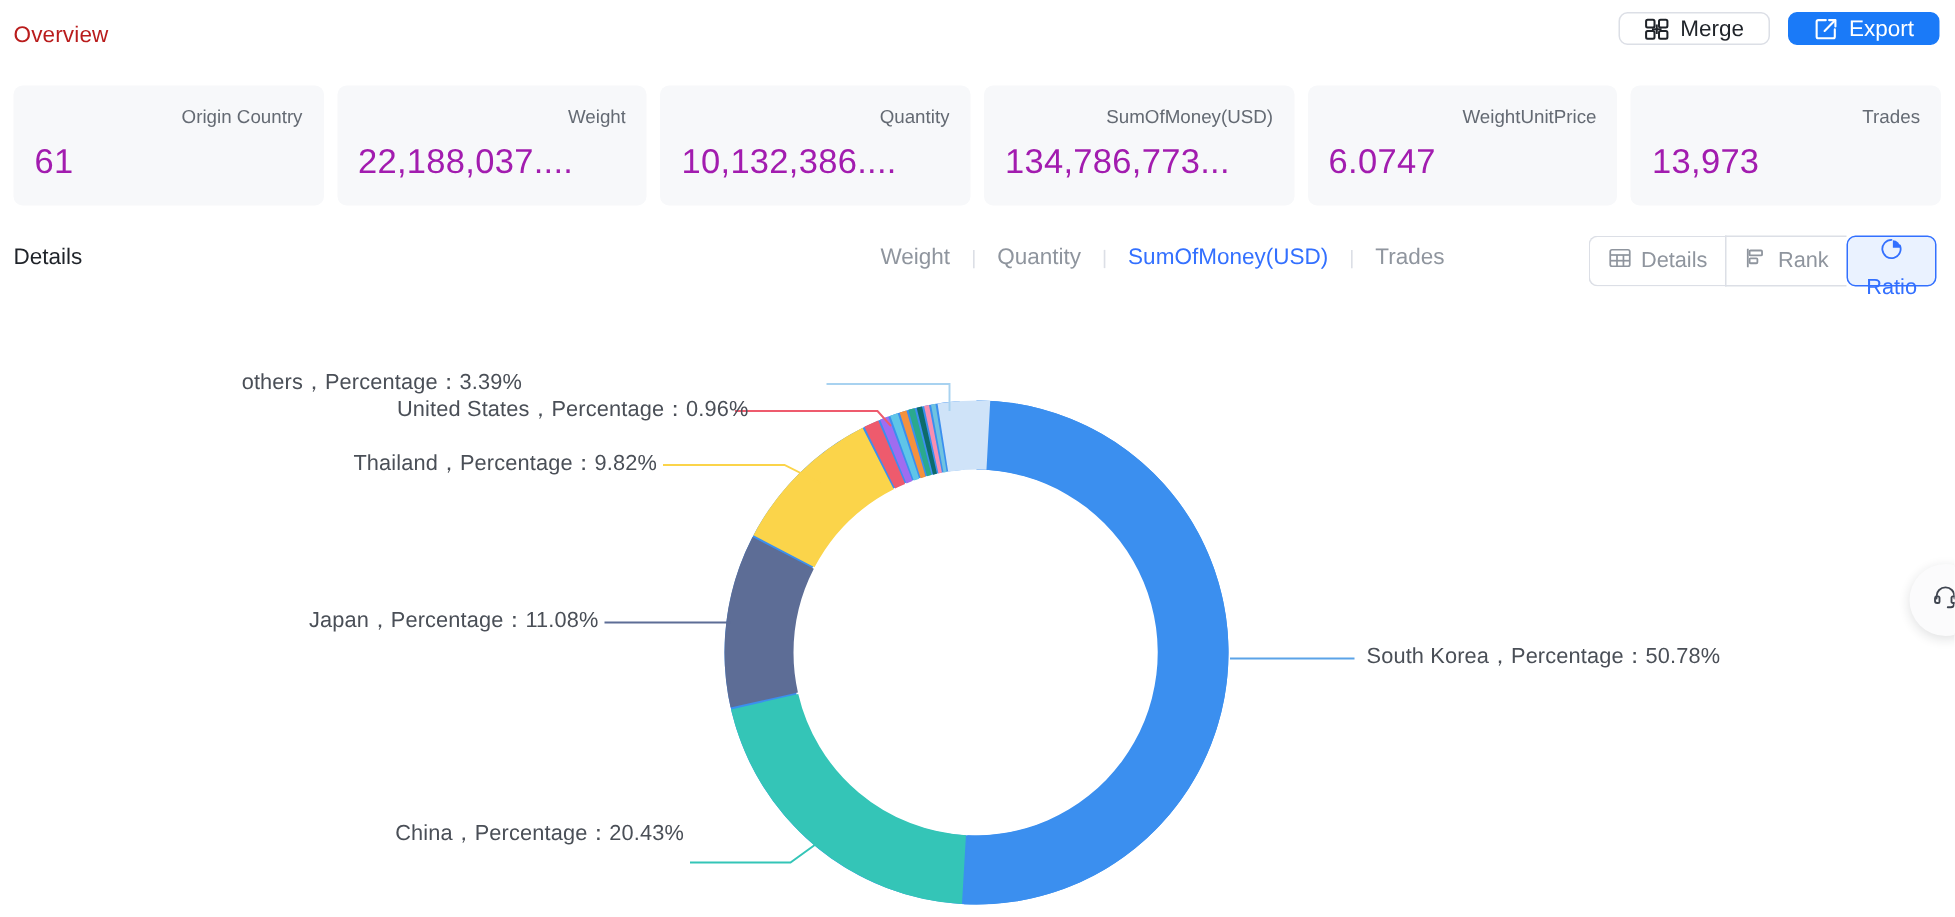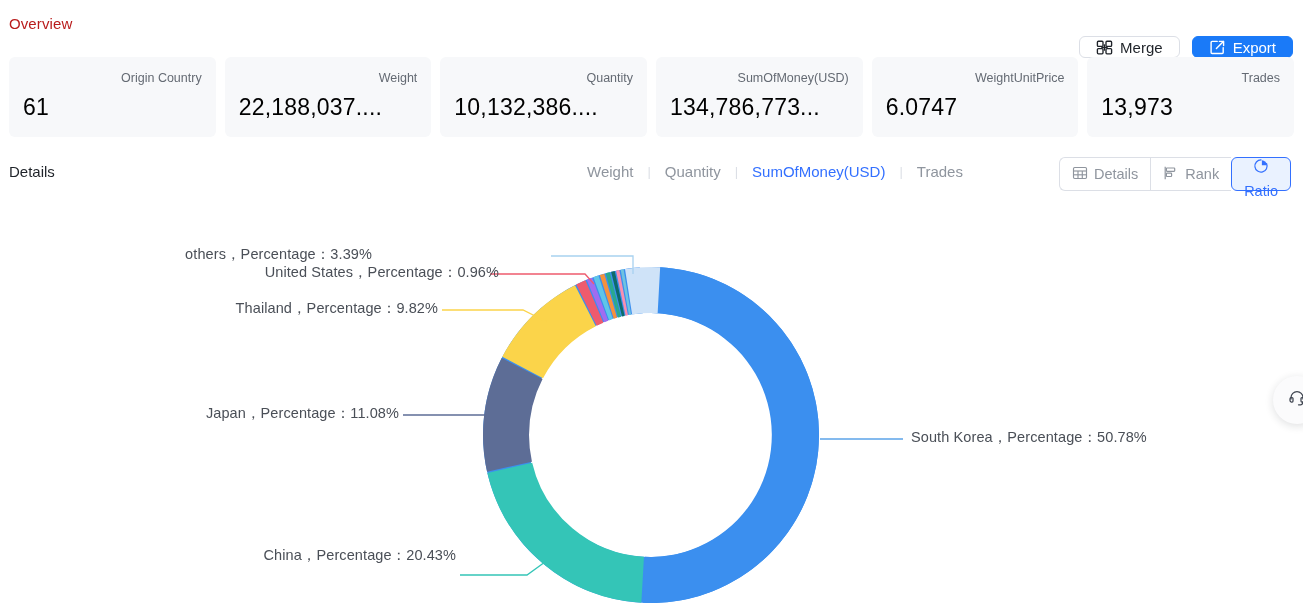--- a/index.html
+++ b/index.html
@@ -21,21 +21,21 @@
     font-size: 15px; color: #b91c1c; font-weight: 400; letter-spacing: .1px;
   }
   .header-actions {
     position: absolute; right: 10px; top: 8px;
     display: flex; align-items: center; gap: 12px;
   }
   .btn {
     display: flex; align-items: center; gap: 7px;
     height: 22px; padding: 0 16px;
     border-radius: 6px; font-size: 15px; cursor: pointer;
-    white-space: nowrap; user-select: none; margin-top: 28px;
+    white-space: nowrap; user-select: none;
   }
   .btn-default {
     background: #ffffff; color: #1f2329;
     border: 1px solid #dcdfe6;
   }
   .btn-primary {
     background: #1a7af8; color: #ffffff; border: 1px solid #1a7af8;
   }
   .btn svg { display:block; flex: 0 0 auto; }
 
@@ -47,21 +47,21 @@
   }
   .card {
     flex: 1 1 0; background: #f7f8fa; border-radius: 6px;
     padding: 13px 14px 0 14px; min-width: 0; overflow: hidden;
   }
   .card-label {
     font-size: 12.5px; color: #646a73; line-height: 16px;
     white-space: nowrap; overflow: hidden; text-overflow: ellipsis; text-align: right;
   }
   .card-value {
-    font-size: 23px; color: #000000; line-height: 34px; margin-top: 4px;
+    font-size: 23px; color: #a21caf; line-height: 34px; margin-top: 4px;
     white-space: nowrap; overflow: hidden; text-overflow: ellipsis;
     letter-spacing: .2px;
   }
 
   
   .details-bar {
     position: absolute; left: 0; top: 152px; width: 1303px; height: 44px;
   }
   .details-title {
     position: absolute; left: 9px; top: 11px;
@@ -274,21 +274,21 @@
         <path stroke="#fbd44a" d="M 442 114 L 523 114 L 547 126"></path>
 
         <path stroke="#5d6d96" d="M 403 219 L 487 219"></path>
 
         <path stroke="#34c5b7" d="M 460 379 L 527 379 L 545 366"></path>
 
         <path stroke="#5ba3e8" d="M 820 243 L 903 243"></path>
       </g>
     </svg>
 
-    <div class="lbl left" style="left:372px; top:49px; transform:translateX(-100%);text-align:center;">others，Percentage：3.39%</div>
+    <div class="lbl left" style="left:348px; top:49px; transform:translateX(-100%);text-align:center;">others，Percentage：3.39%</div>
 
     <div class="lbl left" style="left:486px; top:67px; transform:translateX(-100%);margin-left:13px;">United States，Percentage：0.96%</div>
 
     <div class="lbl left" style="left:438px; top:103px; transform:translateX(-100%);">Thailand，Percentage：9.82%</div>
 
     <div class="lbl left" style="left:399px; top:208px; transform:translateX(-100%);">Japan，Percentage：11.08%</div>
 
     <div class="lbl left" style="left:456px; top:350px; transform:translateX(-100%);">China，Percentage：20.43%</div>
 
     <div class="lbl right" style="left:911px; top:232px;">South Korea，Percentage：50.78%</div>

